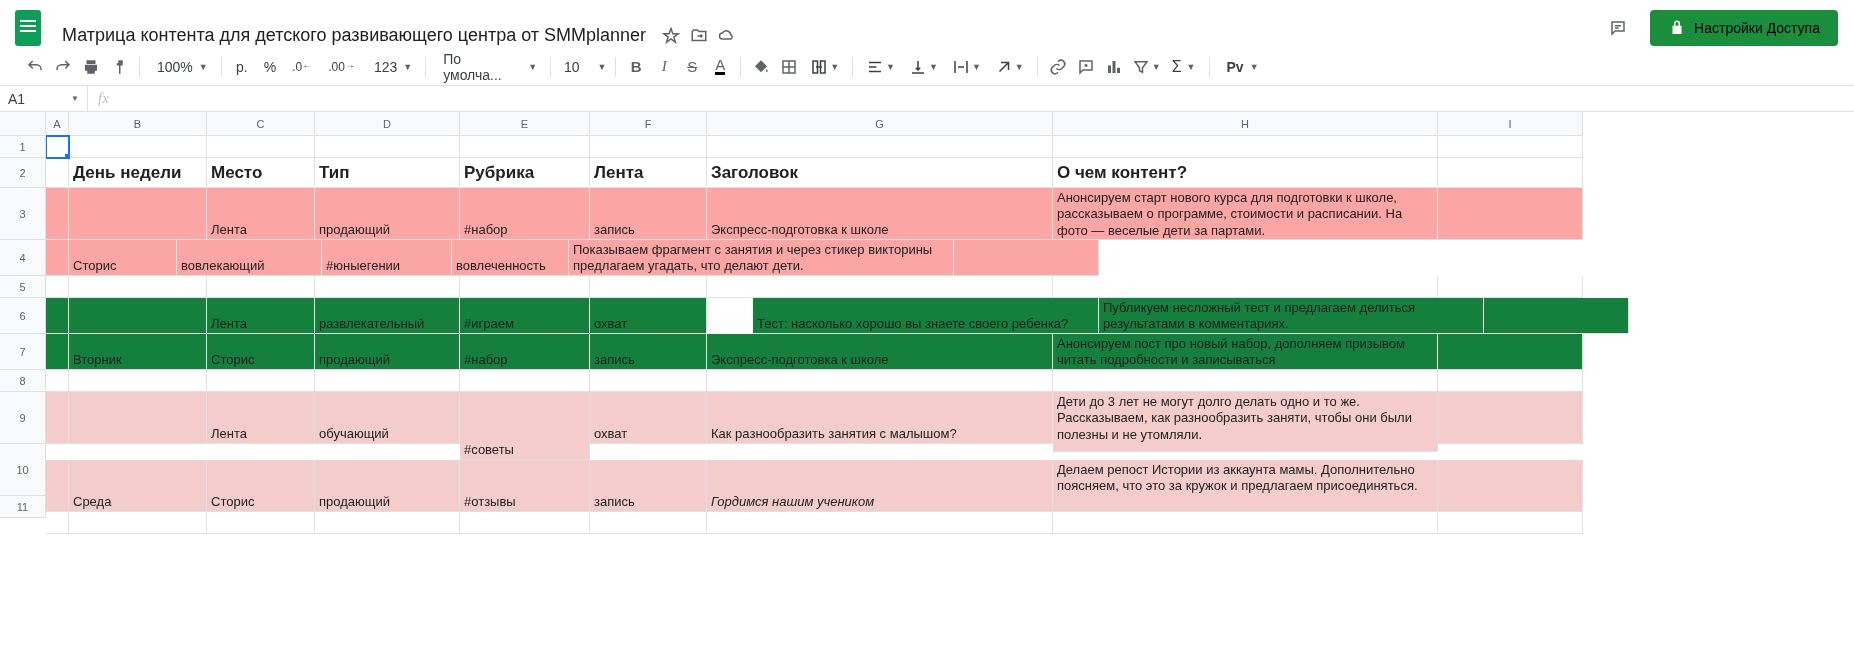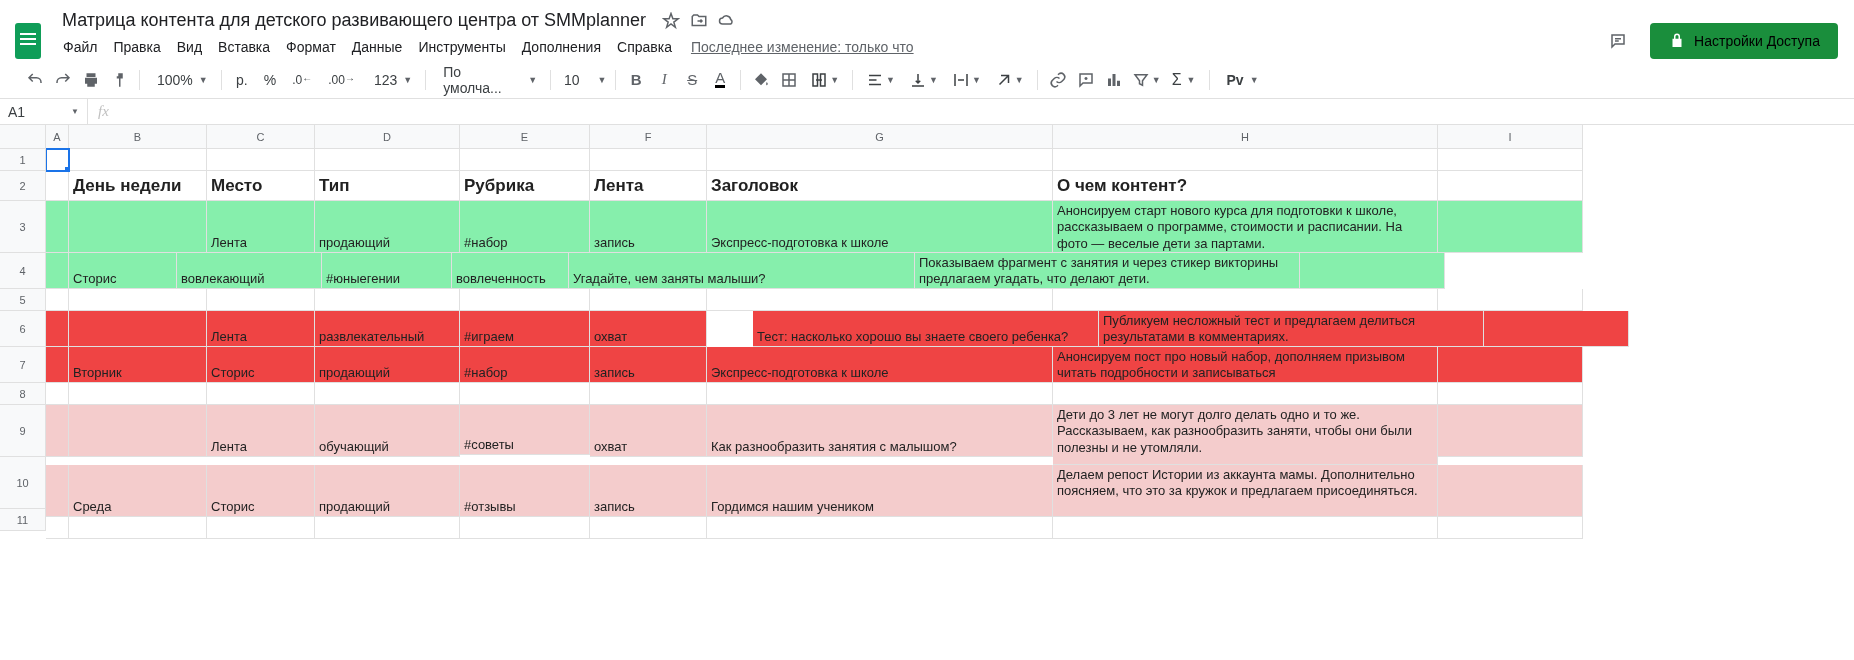--- a/index.html
+++ b/index.html
@@ -42,22 +42,22 @@
 .col-headers { display: flex; }
 .col-header { background: #f8f9fa; border-right: 1px solid #e0e0e0; border-bottom: 1px solid #e0e0e0; height: 24px; display: flex; align-items: center; justify-content: center; font-size: 11px; color: #5f6368; }
 .row-headers { display: flex; flex-direction: column; }
 .row-header { width: 46px; background: #f8f9fa; border-right: 1px solid #e0e0e0; border-bottom: 1px solid #e0e0e0; display: flex; align-items: center; justify-content: center; font-size: 11px; color: #5f6368; }
 .cells { position: relative; }
 .row { display: flex; }
 .cell { border-right: 1px solid #e0e0e0; border-bottom: 1px solid #e0e0e0; padding: 2px 4px; font-size: 13px; color: #222; display: flex; align-items: flex-end; overflow: hidden; }
 .cell.header-cell { font-weight: bold; font-size: 17px; align-items: center; }
 .active-cell { outline: 2px solid #1a73e8; outline-offset: -1px; position: relative; }
 .active-cell::after { content: ""; position: absolute; bottom: -3px; right: -3px; width: 6px; height: 6px; background: #1a73e8; }
-.bg-pink1 { background: #86efac; }
-.bg-lav { background: #ef4444; }
+.bg-pink1 { background: #fca5a5; }
+.bg-lav { background: #15803d; }
 .bg-pink2 { background: #f4cccc; }
 
 svg { width: 18px; height: 18px; }
 .share-btn svg { fill: #fff; }
 </style>
 </head>
 <body>
 
 <div class="header">
   <div class="logo-box">
@@ -76,32 +76,20 @@
             <path d="M3 6l2-2h5l2 2h9v12H3z"></path>
             <path d="M10 12h6m-2-2l2 2-2 2"></path>
           </svg>
         </div>
       <div class="title-icon">
           <svg viewBox="0 0 24 24" fill="none" stroke="currentColor" stroke-width="2">
             <path d="M6 16a4 4 0 010-8 6 6 0 0111 2 3.5 3.5 0 010 6z"></path>
           </svg>
         </div>
     </div>
-    <div class="menubar" id="menubar">
-        <div class="menu-item">Файл</div>
-        <div class="menu-item">Правка</div>
-        <div class="menu-item">Вид</div>
-        <div class="menu-item">Вставка</div>
-        <div class="menu-item">Формат</div>
-        <div class="menu-item">Данные</div>
-        <div class="menu-item">Инструменты</div>
-        <div class="menu-item">Дополнения</div>
-        <div class="menu-item">Справка</div>
-        <div class="last-edit">Последнее изменение: только что</div>
-      </div>
   </div>
   <div class="header-right">
     <div class="comment-btn">
         <svg viewBox="0 0 24 24" fill="none" stroke="currentColor" stroke-width="2">
           <path d="M4 4h16v12H8l-4 4z"></path>
           <path d="M8 9h8M8 12h5"></path>
         </svg>
       </div>
     <div class="share-btn">
       <svg viewBox="0 0 24 24">
@@ -360,23 +348,20 @@
           </div>
           <div class="cell bg-pink1" style="width: 145px; height: 36px;">
             <span>вовлекающий</span>
           </div>
           <div class="cell bg-pink1" style="width: 130px; height: 36px;">
             <span>#юныегении</span>
           </div>
           <div class="cell bg-pink1" style="width: 117px; height: 36px;">
             <span>вовлеченность</span>
           </div>
-          <div class="cell bg-pink1" style="width: 346px; height: 36px;">
-            <span>Угадайте, чем заняты малыши?</span>
-          </div>
           <div class="cell bg-pink1" style="width: 385px; height: 36px; align-items: flex-start; padding-top: 2px;">
             <span style="white-space: normal; line-height: 1.25;">Показываем фрагмент с занятия и через стикер викторины предлагаем угадать, что делают дети.</span>
           </div>
           <div class="cell bg-pink1" style="width: 145px; height: 36px;"></div>
         </div>
         <div class="row">
           <div class="cell" style="width: 23px; height: 22px;"></div>
           <div class="cell" style="width: 138px; height: 22px;"></div>
           <div class="cell" style="width: 108px; height: 22px;"></div>
           <div class="cell" style="width: 145px; height: 22px;"></div>
@@ -447,21 +432,21 @@
         </div>
         <div class="row">
           <div class="cell bg-pink2" style="width: 23px; height: 52px;"></div>
           <div class="cell bg-pink2" style="width: 138px; height: 52px;"></div>
           <div class="cell bg-pink2" style="width: 108px; height: 52px;">
             <span>Лента</span>
           </div>
           <div class="cell bg-pink2" style="width: 145px; height: 52px;">
             <span>обучающий</span>
           </div>
-          <div class="cell bg-pink2" style="width: 130px; height: 50px;">
+          <div class="cell bg-pink2" style="width: 130px; height: 68px;">
             <span>#советы</span>
           </div>
           <div class="cell bg-pink2" style="width: 117px; height: 52px;">
             <span>охват</span>
           </div>
           <div class="cell bg-pink2" style="width: 346px; height: 52px;">
             <span>Как разнообразить занятия с малышом?</span>
           </div>
           <div class="cell bg-pink2" style="width: 385px; height: 60px; align-items: flex-start; padding-top: 2px;">
             <span style="white-space: normal; line-height: 1.25;">Дети до 3 лет не могут долго делать одно и то же. Рассказываем, как разнообразить заняти, чтобы они были полезны и не утомляли.</span>
@@ -478,21 +463,21 @@
           </div>
           <div class="cell bg-pink2" style="width: 145px; height: 52px;">
             <span>продающий</span>
           </div>
           <div class="cell bg-pink2" style="width: 130px; height: 52px;">
             <span>#отзывы</span>
           </div>
           <div class="cell bg-pink2" style="width: 117px; height: 52px;">
             <span>запись</span>
           </div>
-          <div class="cell bg-pink2" style="width: 346px; height: 52px;">
+          <div class="cell bg-pink2" style="width: 346px; height: 52px; font-style: italic;">
             <span>Гордимся нашим учеником</span>
           </div>
           <div class="cell bg-pink2" style="width: 385px; height: 52px; align-items: flex-start; padding-top: 2px;">
             <span style="white-space: normal; line-height: 1.25;">Делаем репост Истории из аккаунта мамы. Дополнительно поясняем, что это за кружок и предлагаем присоединяться.</span>
           </div>
           <div class="cell bg-pink2" style="width: 145px; height: 52px;"></div>
         </div>
         <div class="row">
           <div class="cell" style="width: 23px; height: 22px;"></div>
           <div class="cell" style="width: 138px; height: 22px;"></div>

